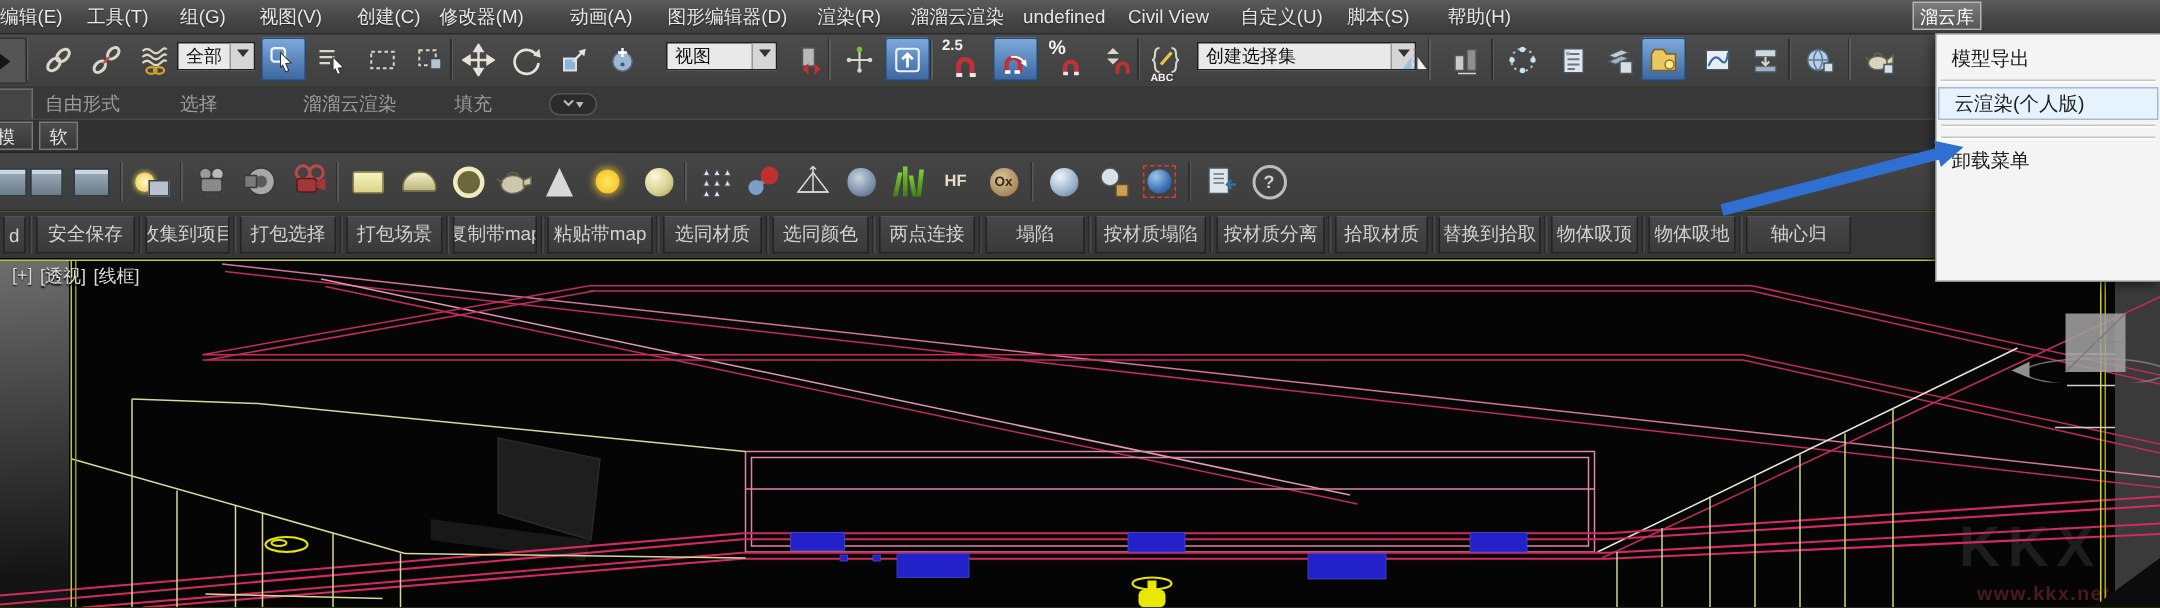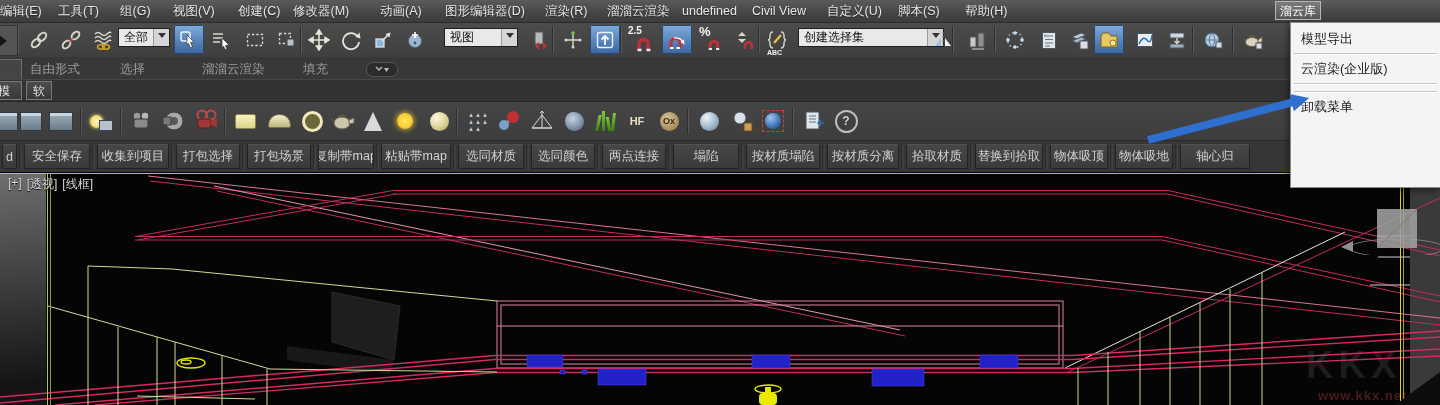--- a/index.html
+++ b/index.html
@@ -496,21 +496,21 @@
           <span>?</span>
         </div>
       </div>
   </div>
 
   <div class="scriptbar">
     <div class="sb" style="width:15px">d</div>
       <div class="ssep"></div>
     <div class="sb" style="width:66px">安全保存</div>
       <div class="ssep"></div>
-    <div class="sb" style="width:72px">收集到项目</div>
+    <div class="sb" style="width:56px">收集到项目</div>
       <div class="ssep"></div>
     <div class="sb" style="width:64px">打包选择</div>
       <div class="ssep"></div>
     <div class="sb" style="width:64px">打包场景</div>
       <div class="ssep"></div>
     <div class="sb" style="width:56px">复制带map</div>
       <div class="ssep"></div>
     <div class="sb" style="width:70px">粘贴带map</div>
       <div class="ssep"></div>
     <div class="sb" style="width:66px">选同材质</div>
@@ -653,21 +653,21 @@
       <line x1="47" y1="48" x2="87" y2="9" stroke="#7a7a7a"></line>
       <line x1="47" y1="28" x2="87" y2="28" stroke="#8d8d8d"></line>
     </svg>
 
     <div class="right-strip"></div>
   </div>
 
   <div class="ctxmenu">
     <div class="cm-i">模型导出</div>
     <div class="cm-sep"></div>
-    <div class="cm-i">云渲染(企业版)</div>
+    <div class="cm-i hl">云渲染(个人版)</div>
     <div class="cm-sep"></div>
     <div class="cm-sep"></div>
     <div class="cm-i">卸载菜单</div>
   </div>
 
   <svg class="arrowlayer">
     <line x1="1148" y1="140" x2="1292" y2="102.5" stroke="#2e6fd0" stroke-width="8"></line>
     <polygon points="1309,98 1293.9,111.3 1289.3,93.9" fill="#2e6fd0"></polygon>
   </svg>
 

